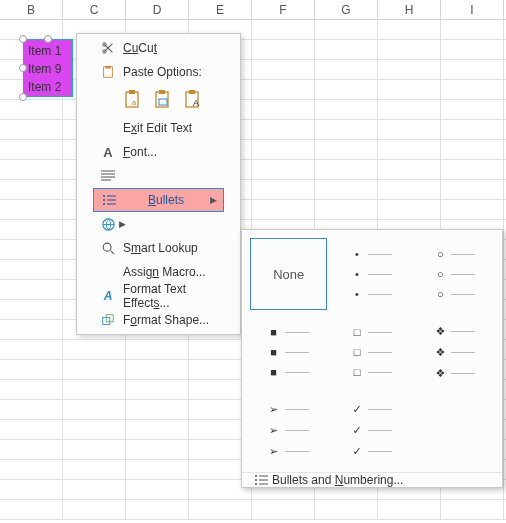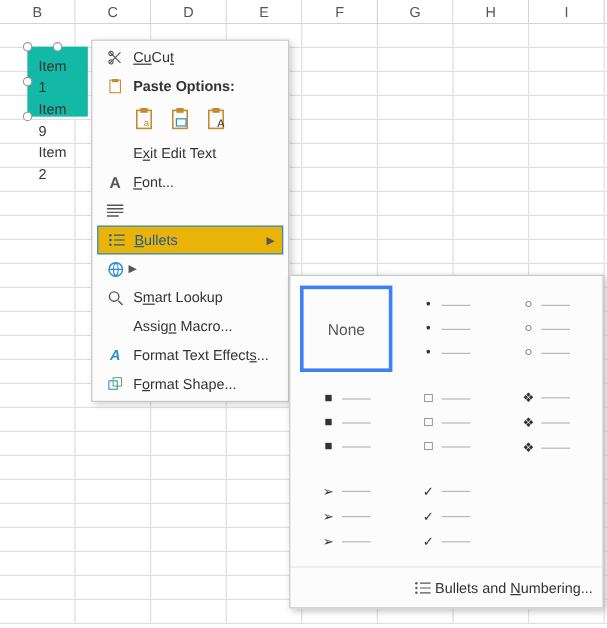--- a/index.html
+++ b/index.html
@@ -46,42 +46,42 @@
     width: 63px;
     border-right: 1px solid #e0e0e0;
   }
   
   .textbox {
     position: absolute;
     top: 39px;
     left: 23px;
     width: 50px;
     height: 58px;
-    border: 5px solid #14b8a6;
-    background: #14b8a6;
+    border: 1px solid #14b8a6;
+    background: #d946ef;
     padding: 2px 4px;
     line-height: 18px;
   }
   .handle {
     position: absolute;
     width: 8px; height: 8px;
     border: 1px solid #9a9a9a;
     background: #fff;
     border-radius: 50%;
   }
   
   .ctxmenu {
     position: absolute;
     top: 33px;
     left: 76px;
     width: 165px;
     background: #fcfcfc;
     border: 1px solid #c8c8c8;
     box-shadow: 2px 2px 6px rgba(0,0,0,0.2);
-    padding: 2px 4px;
+    padding: 2px 16px;
   }
   .ctxitem {
     display: flex;
     align-items: center;
     height: 24px;
     padding: 0 6px 0 4px;
     position: relative;
   }
   .ctxitem .icon {
     width: 22px;
@@ -94,23 +94,24 @@
   .ctxitem .label {
     flex: 1;
     padding-left: 4px;
   }
   .ctxitem .arrow {
     font-size: 9px;
     color: #555;
   }
   .ctxitem.highlight {
     border: 1px solid #2a8dd4;
-    background: #eab308;
+    background: #fca5a5;
     color: #1a5aa0;
     height: 24px;
+    gap: 24px;
   }
   .paste-row {
     display: flex;
     gap: 8px;
     padding: 4px 0 6px 30px;
   }
   .paste-btn {
     width: 22px; height: 22px;
     display: flex; align-items: center; justify-content: center;
   }
@@ -133,43 +134,42 @@
   }
   .bullet-opt {
     height: 72px;
     display: flex;
     flex-direction: column;
     align-items: center;
     justify-content: center;
     gap: 8px;
   }
   .bullet-opt.none {
-    border: 3px solid #3b82f6;
+    border: 1px solid #3b82f6;
     font-size: 13px;
     color: #555;
     text-align: center;
   }
   .bline {
     display: flex;
     align-items: center;
     gap: 6px;
   }
   .bmark { width: 10px; display:flex; justify-content:center; font-size:11px; color:#333; }
   .bdash {
     width: 24px; height: 0;
     border-top: 1px solid #b8b8b8;
   }
   .sub-footer {
     display: flex;
     align-items: center;
-    height: 34px;
+    height: 15px;
     border-top: 1px solid #e4e4e4;
     margin: 6px -8px -8px -8px;
     padding: 0 8px;
-    justify-content: flex-end;
   }
   .sub-footer .icon { width:22px; display:flex; justify-content:center; }
   svg { display:block; }
 </style>
 </head>
 <body>
 
 <div class="sheet">
   <div class="colheaders">
     <div class="colheader">B</div>
@@ -456,21 +456,21 @@
     </span>
     <span class="label"><span class="accel">Cu</span>Cu<span class="accel">t</span></span>
   </div>
   <div class="ctxitem">
     <span class="icon">
       <svg width="14" height="14" viewBox="0 0 16 16">
           <rect x="3" y="2" width="10" height="12" fill="none" stroke="#c78a2a"></rect>
           <rect x="5" y="1" width="6" height="3" fill="#c78a2a"></rect>
         </svg>
     </span>
-    <span class="label" style="font-weight:700">Paste Options:</span>
+    <span class="label" style="font-weight:400">Paste Options:</span>
   </div>
   <div class="paste-row">
     <span class="paste-btn">
       <svg width="20" height="20" viewBox="0 0 20 20">
           <rect x="2" y="3" width="12" height="15" fill="none" stroke="#c78a2a" stroke-width="1.3"></rect>
           <rect x="5" y="1" width="6" height="4" fill="#c78a2a"></rect>
           <text x="10" y="16" font-size="8" fill="#c78a2a" text-anchor="middle">a</text>
         </svg>
     </span>
     <span class="paste-btn">

